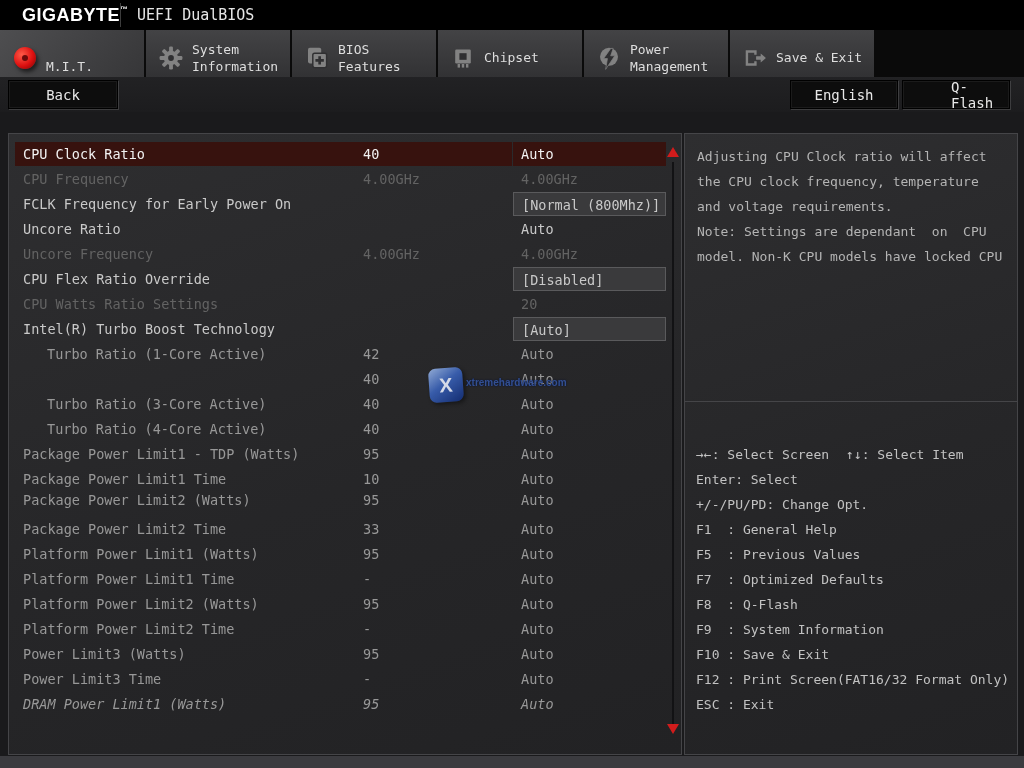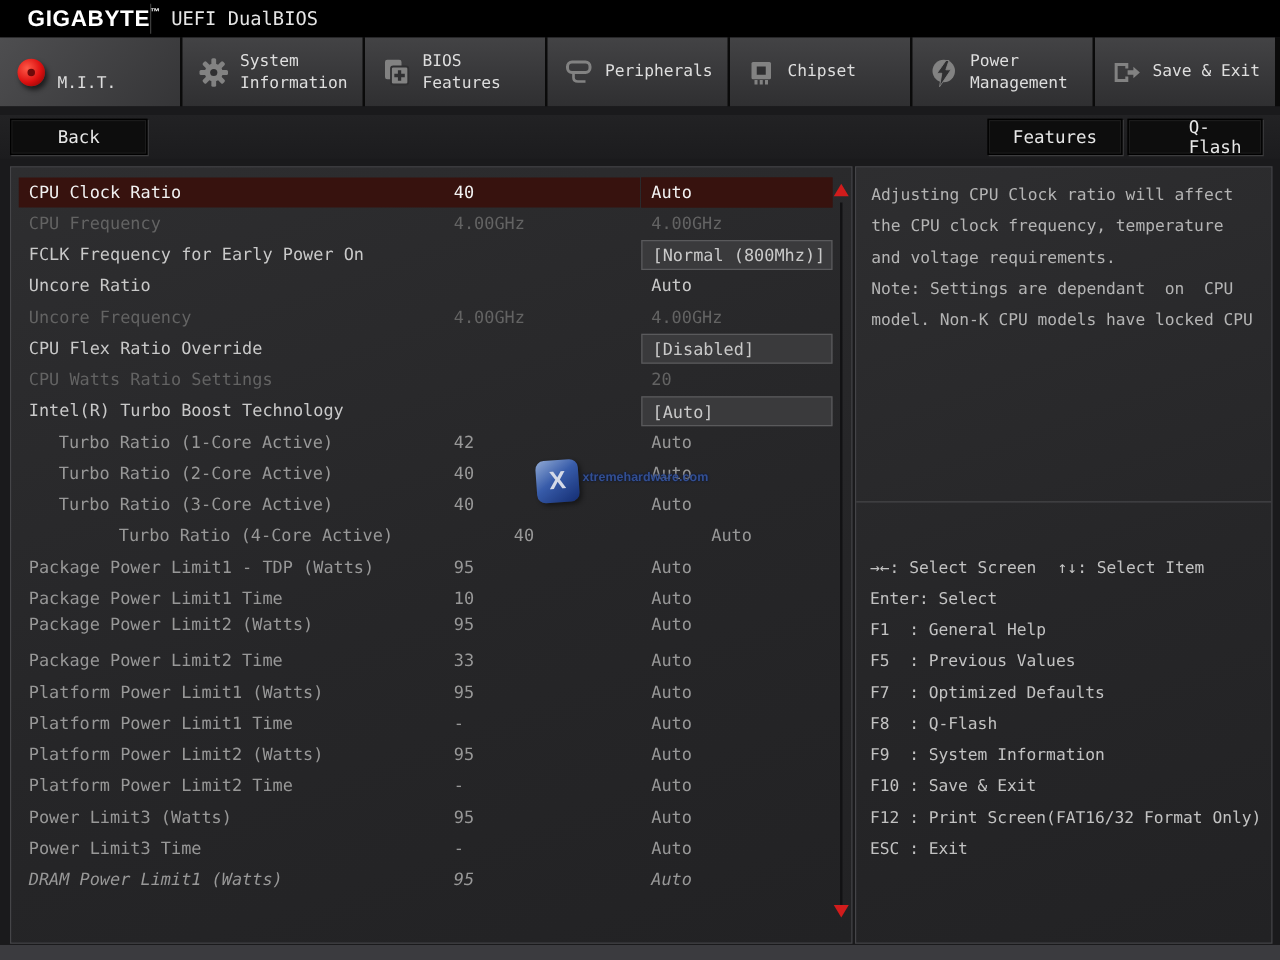--- a/index.html
+++ b/index.html
@@ -22,21 +22,21 @@
     background:linear-gradient(#434345,#2f2f31);cursor:default;}
   .tab.active{background:linear-gradient(135deg,#4e4e50,#353537);}
   .tab .ticon{width:24px;height:24px;margin-left:13px;flex:0 0 auto;display:flex;align-items:center;justify-content:center;}
   .tab .tlabel{margin-left:9px;color:#dedede;font-size:13px;line-height:17px;width:92px;}
   .tab.active .tlabel{margin-top:18px;}
   .mit-dot{width:22px;height:22px;border-radius:50%;
     background:radial-gradient(circle at 35% 35%, #ff5a48, #dd1010 55%, #7e0404 95%);
     box-shadow:2px 3px 4px rgba(0,0,0,.6);position:relative;}
   .mit-dot::after{content:"";position:absolute;left:8px;top:8px;width:6px;height:6px;border-radius:50%;background:#6d0a0a;}
   
-  .subbar{position:absolute;left:0;top:92px;width:1024px;height:35px;background:linear-gradient(#222224,#1c1c1e);}
+  .subbar{position:absolute;left:0;top:77px;width:1024px;height:35px;background:linear-gradient(#222224,#1c1c1e);}
   .btn{position:absolute;top:3px;height:29px;background:#0d0d0d;border:1px solid #000;
     box-shadow:1px 1px 0 rgba(255,255,255,.14), inset 0 0 0 1px #1b1b1b;
     color:#e8e8e8;font-size:14px;display:flex;align-items:center;justify-content:center;box-sizing:border-box;}
   .btn-back{left:8px;width:110px;}
   .btn-lang{left:790px;width:108px;}
   .btn-qflash{left:902px;width:108px;padding-left:48px;}
   
   .panel{position:absolute;background:linear-gradient(160deg,#2e2e30 0%,#262628 55%,#222224 100%);
     border:1px solid #454548;box-sizing:border-box;}
   .panel.list{left:8px;top:133px;width:674px;height:622px;}
@@ -117,29 +117,20 @@
           <rect x="2.5" y="1.5" width="11" height="13" rx="1.5" fill="#828282"></rect>
           <rect x="6.5" y="6" width="11.5" height="12" rx="1.5" fill="#828282" stroke="#2f2f31" stroke-width="1.2"></rect>
           <path d="M12.2 8.5 v7 M8.7 12 h7" stroke="#2f2f31" stroke-width="2.2"></path>
         </svg>
       </span>
       <span class="tlabel">BIOS Features</span>
     </div>
     <div class="tab">
       <span class="ticon">
         <svg width="24" height="24" viewBox="0 0 20 20">
-          <rect x="2.5" y="3" width="15" height="7" rx="3" fill="none" stroke="#828282" stroke-width="2"></rect>
-          <path d="M6.5 10 v3.5 q0 2.5 3 2.5 h5" fill="none" stroke="#828282" stroke-width="1.8"></path>
-        </svg>
-      </span>
-      <span class="tlabel">Peripherals</span>
-    </div>
-    <div class="tab">
-      <span class="ticon">
-        <svg width="24" height="24" viewBox="0 0 20 20">
           <rect x="3.5" y="3" width="13" height="11.5" rx="1" fill="#828282"></rect>
           <rect x="7" y="6" width="6" height="5.5" fill="#2f2f31"></rect>
           <rect x="5.5" y="15" width="2" height="3" fill="#828282"></rect>
           <rect x="9" y="15" width="2" height="3" fill="#828282"></rect>
           <rect x="12.5" y="15" width="2" height="3" fill="#828282"></rect>
         </svg>
       </span>
       <span class="tlabel">Chipset</span>
     </div>
     <div class="tab">
@@ -157,21 +148,21 @@
           <path d="M2.5 3 h10 v4 h-2.2 V5.2 H4.7 v9.6 h5.6 V13 h2.2 v4 h-10 z" fill="#828282"></path>
           <path d="M12 8.3 h4.2 V5.8 L21 10 l-4.8 4.2 v-2.5 H12 z" fill="#828282"></path>
         </svg>
       </span>
       <span class="tlabel">Save &amp; Exit</span>
     </div>
   </div>
 
 <div class="subbar">
   <div class="btn btn-back">Back</div>
-  <div class="btn btn-lang">Features</div>
+  <div class="btn btn-lang">English</div>
   <div class="btn btn-qflash">Q-Flash</div>
 </div>
 
 <div class="panel list">
   <div id="settings-rows">
       <div class="row selected" style="top: 8px;">
         <div class="hl1"></div>
         <div class="hl2"></div>
         <span class="lbl">CPU Clock Ratio</span>
         <span class="val">40</span>
@@ -229,34 +220,33 @@
         </div>
       </div>
       <div class="row semi indent" style="top: 208px;">
         <span class="lbl">Turbo Ratio (1-Core Active)</span>
         <span class="val">42</span>
         <div class="cell">
           <span class="disp">Auto</span>
         </div>
       </div>
       <div class="row semi indent" style="top: 233px;">
-        <span class="lbl">Turbo Ratio (2-Core Active)</span>
         <span class="val">40</span>
         <div class="cell">
           <span class="disp">Auto</span>
         </div>
       </div>
       <div class="row semi indent" style="top: 258px;">
         <span class="lbl">Turbo Ratio (3-Core Active)</span>
         <span class="val">40</span>
         <div class="cell">
           <span class="disp">Auto</span>
         </div>
       </div>
-      <div class="row semi indent" style="top: 283px; margin-left: 48px;">
+      <div class="row semi indent" style="top: 283px;">
         <span class="lbl">Turbo Ratio (4-Core Active)</span>
         <span class="val">40</span>
         <div class="cell">
           <span class="disp">Auto</span>
         </div>
       </div>
       <div class="row semi" style="top: 308px;">
         <span class="lbl">Package Power Limit1 - TDP (Watts)</span>
         <span class="val">95</span>
         <div class="cell">
@@ -346,20 +336,21 @@
       <div class="help-line">Adjusting CPU Clock ratio will affect</div>
       <div class="help-line">the CPU clock frequency, temperature</div>
       <div class="help-line">and voltage requirements.</div>
       <div class="help-line">Note: Settings are dependant  on  CPU</div>
       <div class="help-line">model. Non-K CPU models have locked CPU</div>
     </div>
   <div class="side-div"></div>
   <div class="keys" id="key-lines">
       <div class="key-line first"><span>→←: Select Screen</span><span class="kright">↑↓: Select Item</span></div>
       <div class="key-line">Enter: Select</div>
+      <div class="key-line">+/-/PU/PD: Change Opt.</div>
       <div class="key-line">F1  : General Help</div>
       <div class="key-line">F5  : Previous Values</div>
       <div class="key-line">F7  : Optimized Defaults</div>
       <div class="key-line">F8  : Q-Flash</div>
       <div class="key-line">F9  : System Information</div>
       <div class="key-line">F10 : Save &amp; Exit</div>
       <div class="key-line">F12 : Print Screen(FAT16/32 Format Only)</div>
       <div class="key-line">ESC : Exit</div>
     </div>
 </div>

